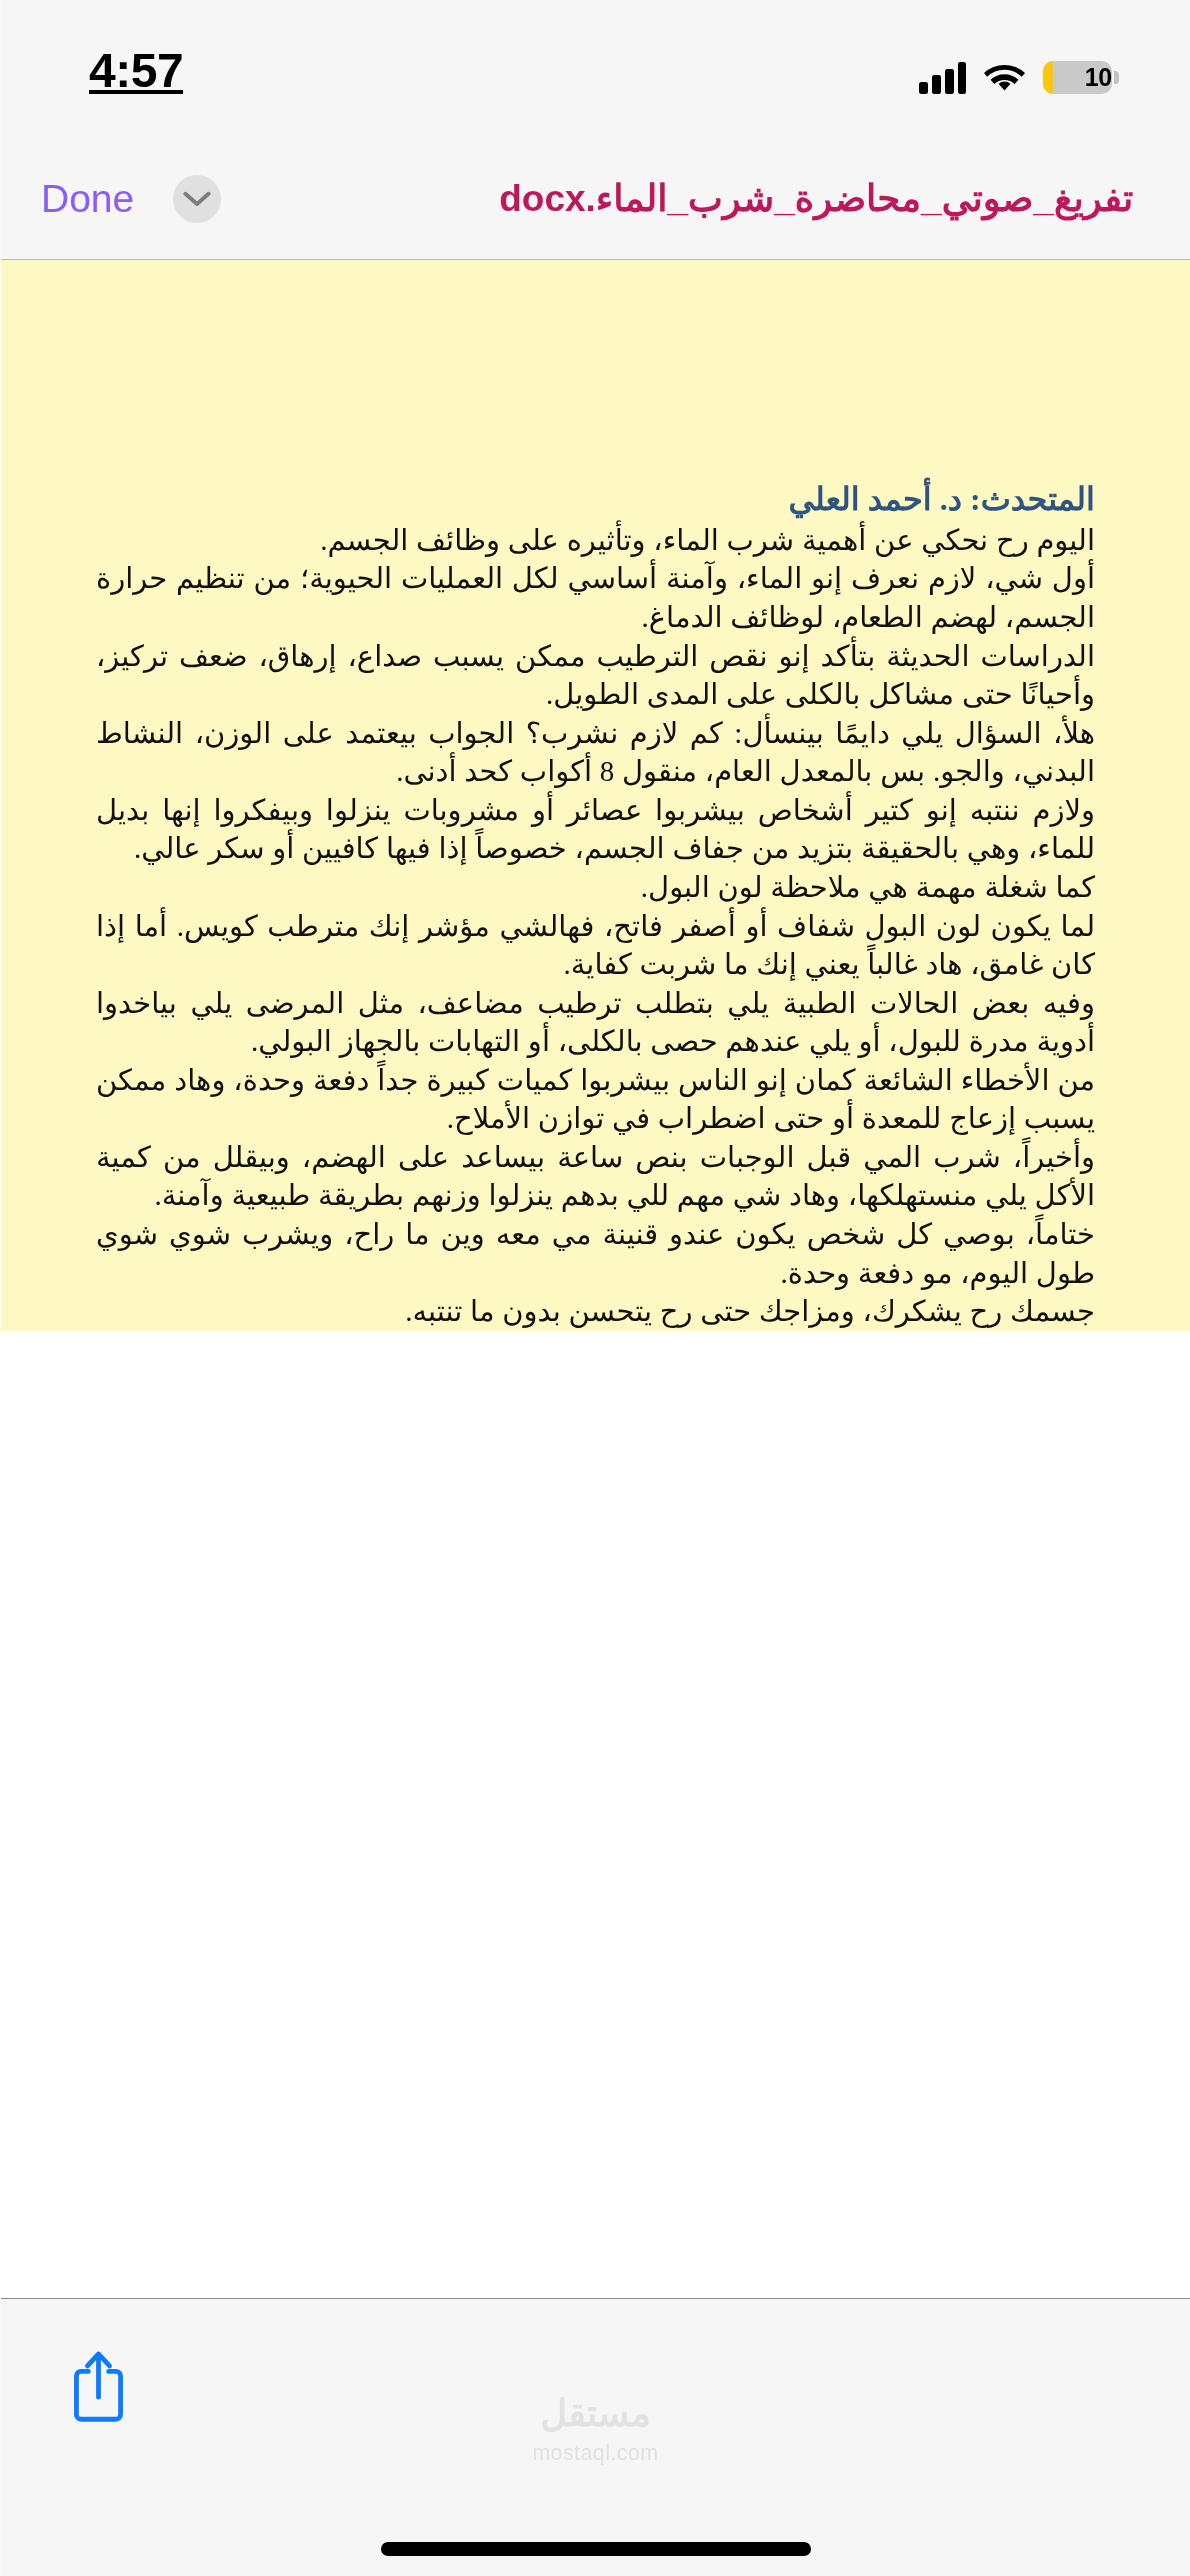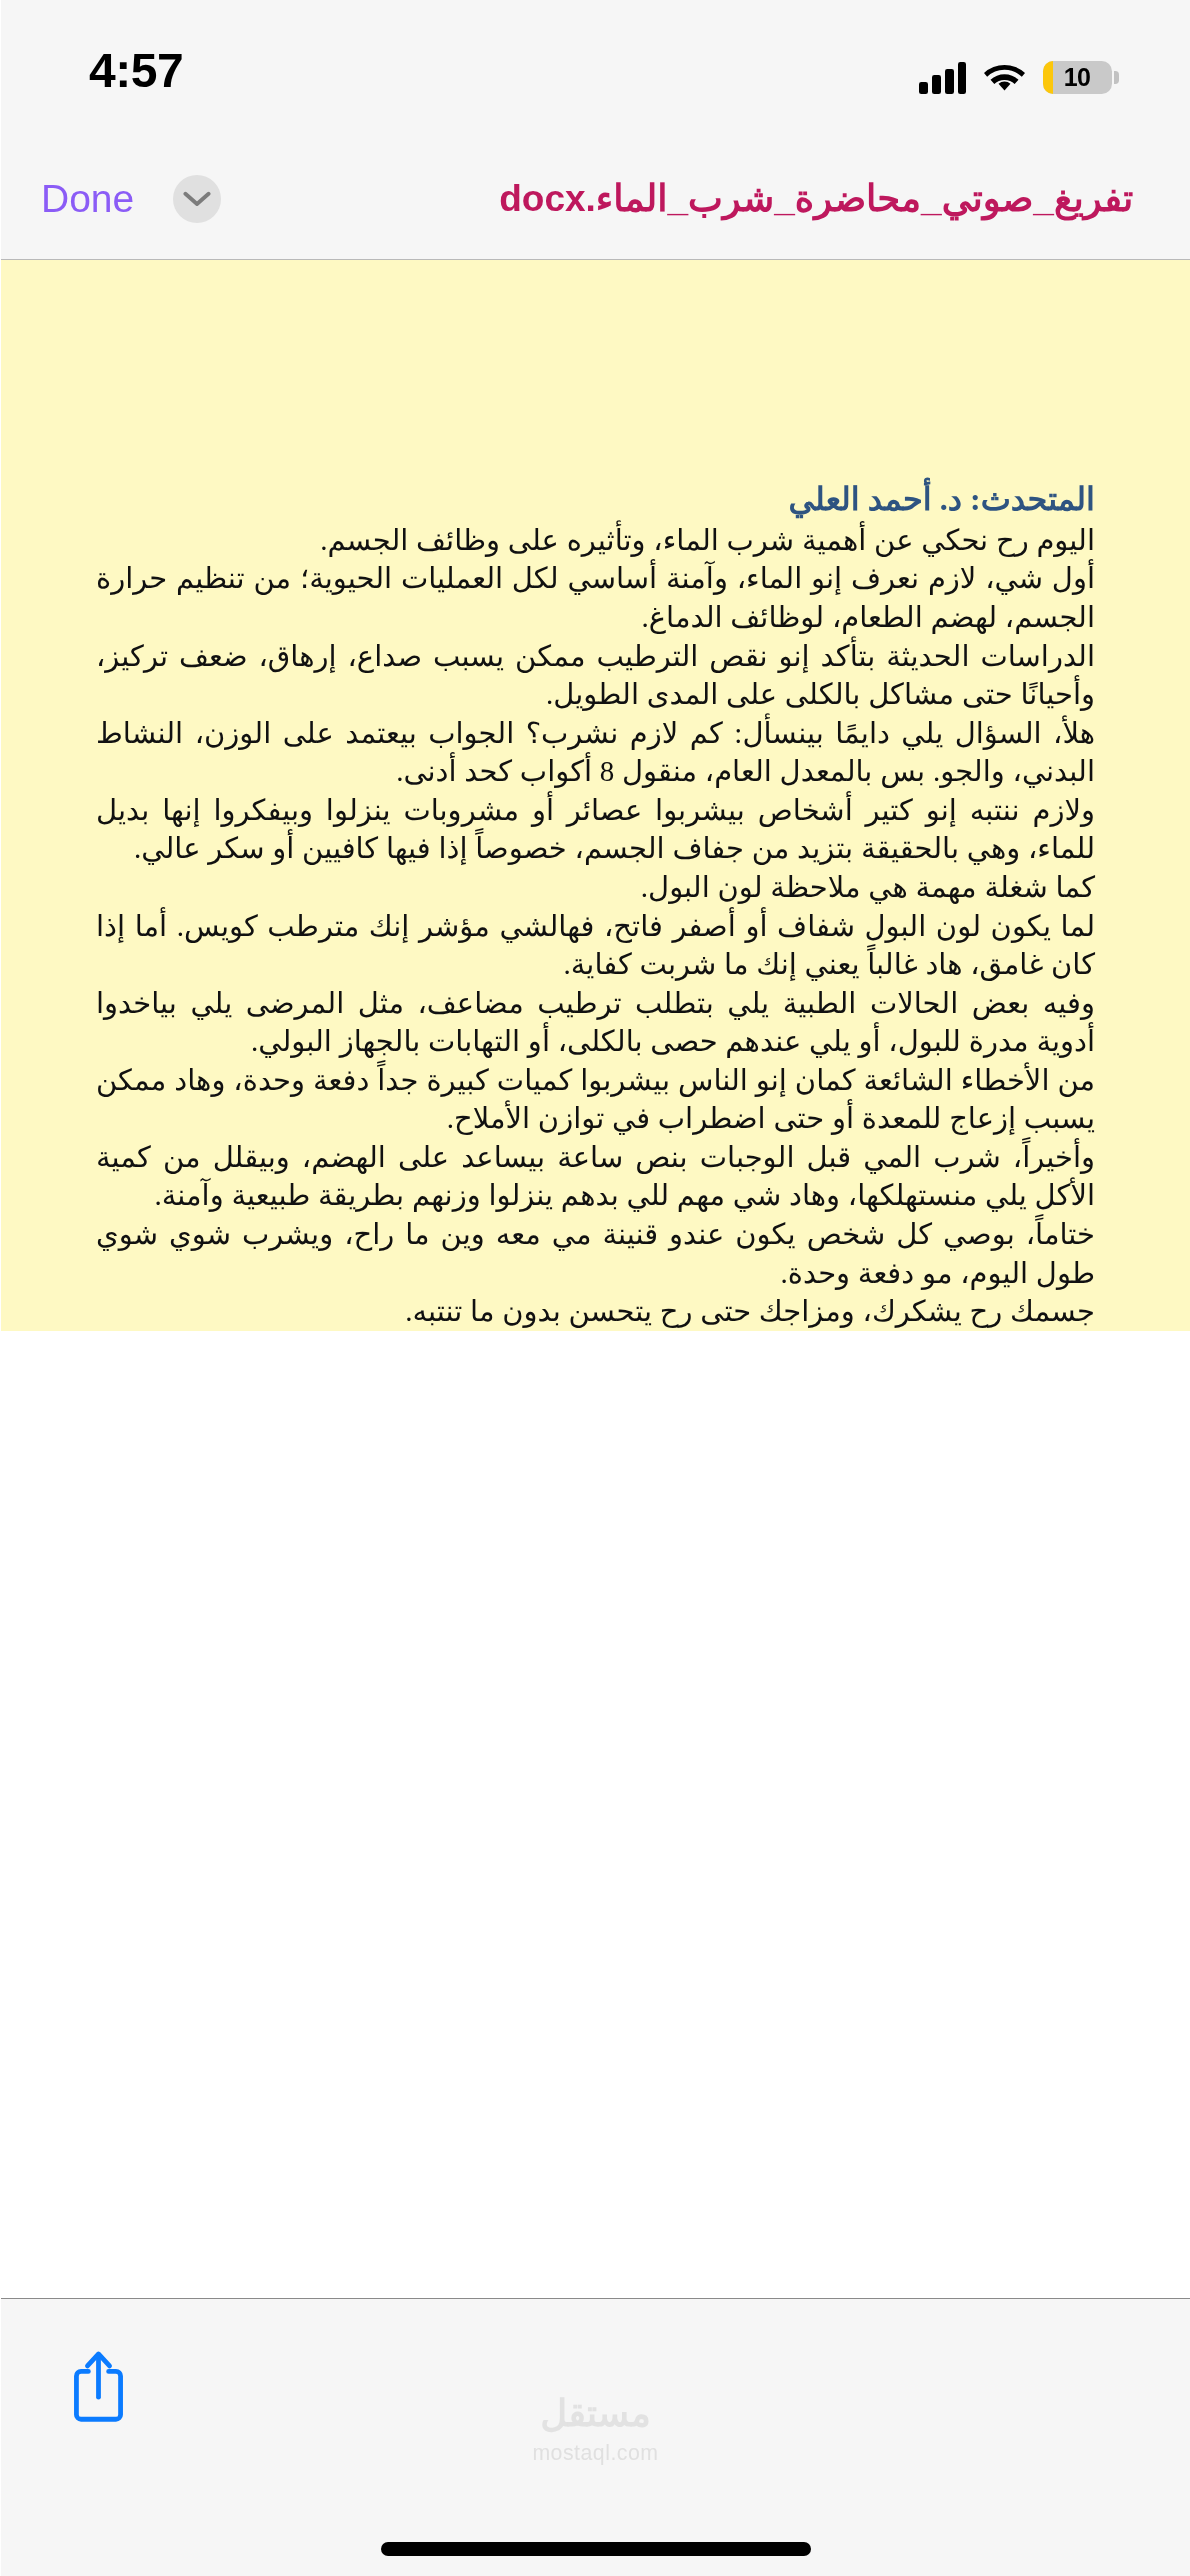--- a/index.html
+++ b/index.html
@@ -28,20 +28,21 @@
     direction:ltr;
     position:relative;
   }
   .status-time {
     font-family:"Liberation Sans", sans-serif;
     font-size:48px;
     font-weight:600;
     letter-spacing:-0.5px;
     color:#000;
     margin-top:1px;
+    text-decoration:underline;
   }
   .status-right {
     display:flex; align-items:center; gap:17.6px;
     margin-top:16.7px;
   }
   
   .cellular { display:flex; align-items:flex-end; gap:4.6px; height:32px; }
   .cellular i { display:block; width:8.3px; background:#000; border-radius:2.3px; }
   .cellular i:nth-child(1){ height:12px; }
   .cellular i:nth-child(2){ height:18.5px; }
@@ -49,21 +50,21 @@
   .cellular i:nth-child(4){ height:32px; }
   
   .wifi { width:41px; height:31px; position:relative; }
   .wifi svg { display:block; }
   
   .battery {
     position:relative;
     width:69px; height:33px;
     border-radius:10.2px;
     background:#c9c9c9;
-    display:flex; align-items:center; justify-content:center;
+    display:flex; align-items:center; justify-content:flex-end;
     overflow:hidden;
   }
   .battery .fill {
     position:absolute; left:0; top:0; bottom:0;
     width:10.2px;
     background:#fcc70b;
   }
   .battery .lvl {
     position:relative;
     font-size:25px; font-weight:700; color:#000;

